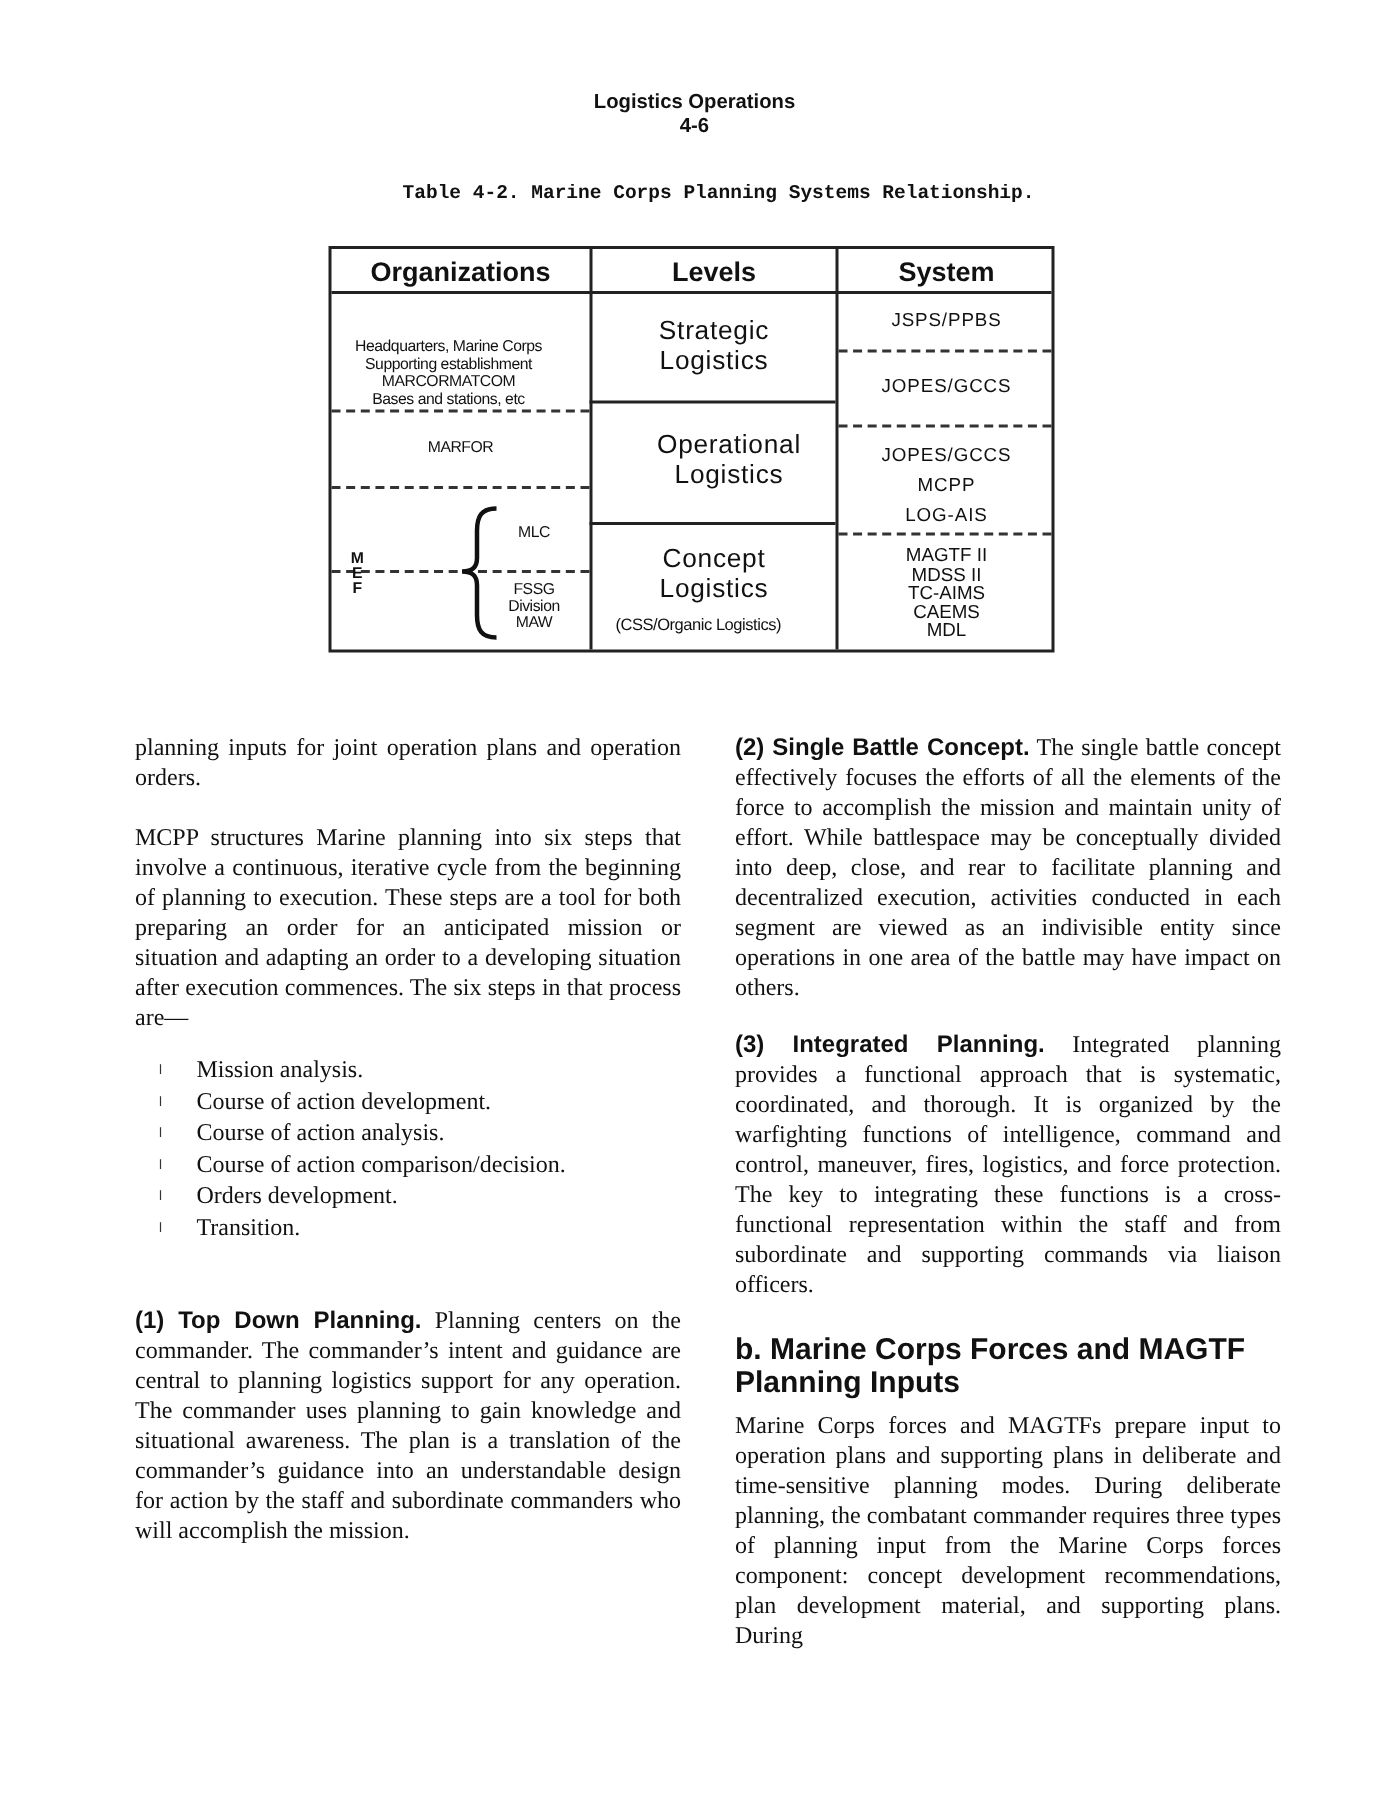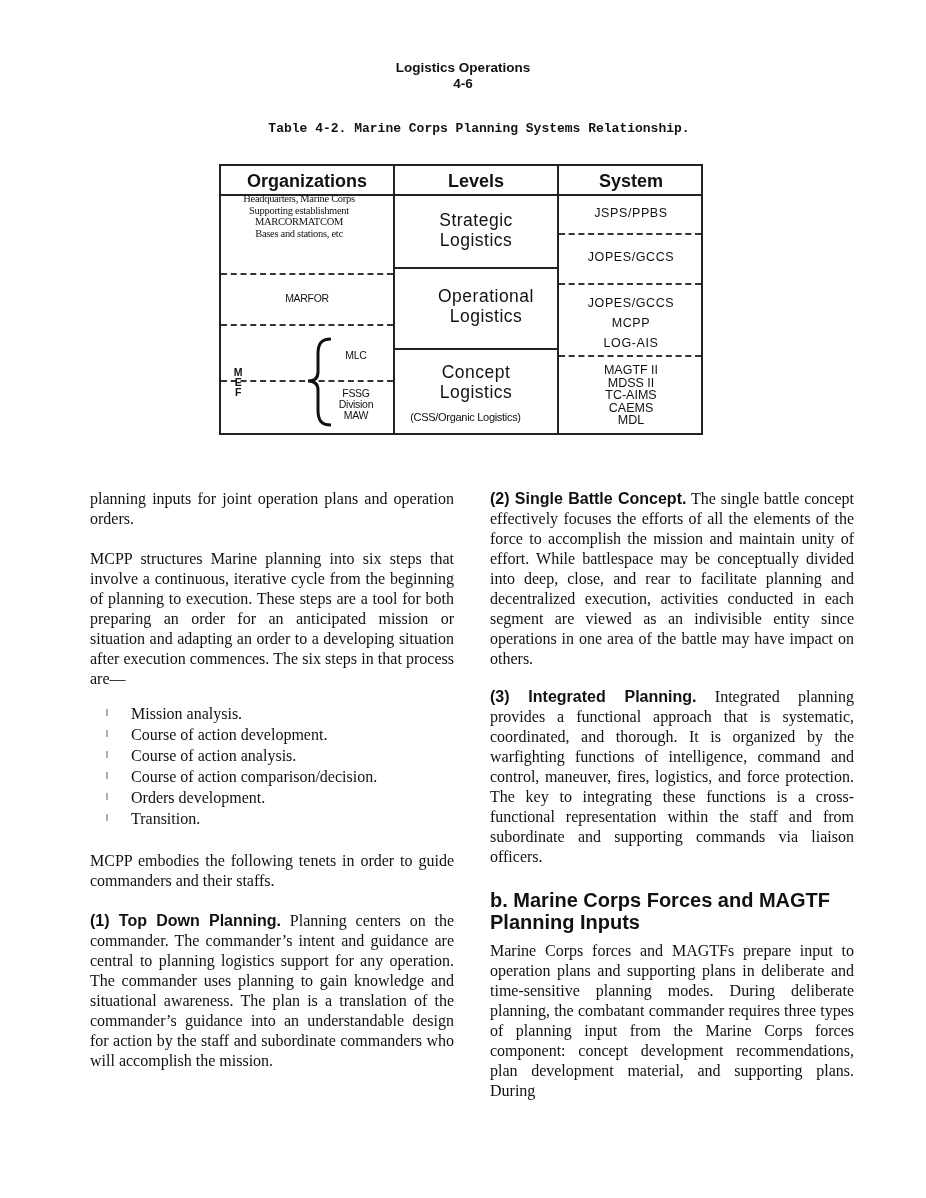--- a/index.html
+++ b/index.html
@@ -176,21 +176,21 @@
   <div class="dline" style="left:0; width:172px; top:214px;"></div>
 
   <div class="dline" style="left:338px; right:0; top:67px;"></div>
   <div class="dline" style="left:338px; right:0; top:117px;"></div>
   <div class="dline" style="left:338px; right:0; top:189px;"></div>
 
   <div class="cell hdr" style="left:0; width:172px;">Organizations</div>
   <div class="cell hdr" style="left:174px; width:162px;">Levels</div>
   <div class="cell hdr" style="left:338px; width:144px;">System</div>
 
-  <div class="cell org-small" style="left:0; width:156px; top:27px;font-family:Liberation Serif, serif;">
+  <div class="cell org-small" style="left:0; width:156px; top:60px;">
     <div>Headquarters, Marine Corps</div>
     <div>Supporting establishment</div>
     <div>MARCORMATCOM</div>
     <div>Bases and stations, etc</div>
   </div>
 
   <div class="cell org-small" style="left:0; width:172px; top:127px;">MARFOR</div>
 
   <div class="cell org-small" style="left:10px; width:14px; top:201px; line-height:10px; font-weight:bold;">
     <div>M</div>
@@ -247,21 +247,20 @@
   <div style="height:14px;"></div>
   <ul class="bullets">
     <li><span class="bmark">l</span><span>Mission analysis.</span></li>
     <li><span class="bmark">l</span><span>Course of action development.</span></li>
     <li><span class="bmark">l</span><span>Course of action analysis.</span></li>
     <li><span class="bmark">l</span><span>Course of action comparison/decision.</span></li>
     <li><span class="bmark">l</span><span>Orders development.</span></li>
     <li><span class="bmark">l</span><span>Transition.</span></li>
   </ul>
   <div style="height:22px;"></div>
-  <p>MCPP embodies the following tenets in order to guide commanders and their staffs.</p>
   <div class="gap"></div>
   <p><span class="runin">(1) Top Down Planning.</span> <span>Planning centers on the commander. The commander’s intent and guidance are central to planning logistics support for any operation. The commander uses planning to gain knowledge and situational awareness. The plan is a translation of the commander’s guidance into an understandable design for action by the staff and subordinate commanders who will accomplish the mission.</span></p>
 </div>
 
 <div class="col" style="left:490px; top:489px; width:364px;">
   <p><span class="runin">(2) Single Battle Concept.</span> <span>The single battle concept effectively focuses the efforts of all the elements of the force to accomplish the mission and maintain unity of effort. While battlespace may be conceptually divided into deep, close, and rear to facilitate planning and decentralized execution, activities conducted in each segment are viewed as an indivisible entity since operations in one area of the battle may have impact on others.</span></p>
   <div style="height:18px;"></div>
   <p><span class="runin">(3) Integrated Planning.</span> <span>Integrated planning provides a functional approach that is systematic, coordinated, and thorough. It is organized by the warfighting functions of intelligence, command and control, maneuver, fires, logistics, and force protection. The key to integrating these functions is a cross-functional representation within the staff and from subordinate and supporting commands via liaison officers.</span></p>
   <div style="height:22px;"></div>
   <h2 class="subhead">b. Marine Corps Forces and MAGTF Planning Inputs</h2>

